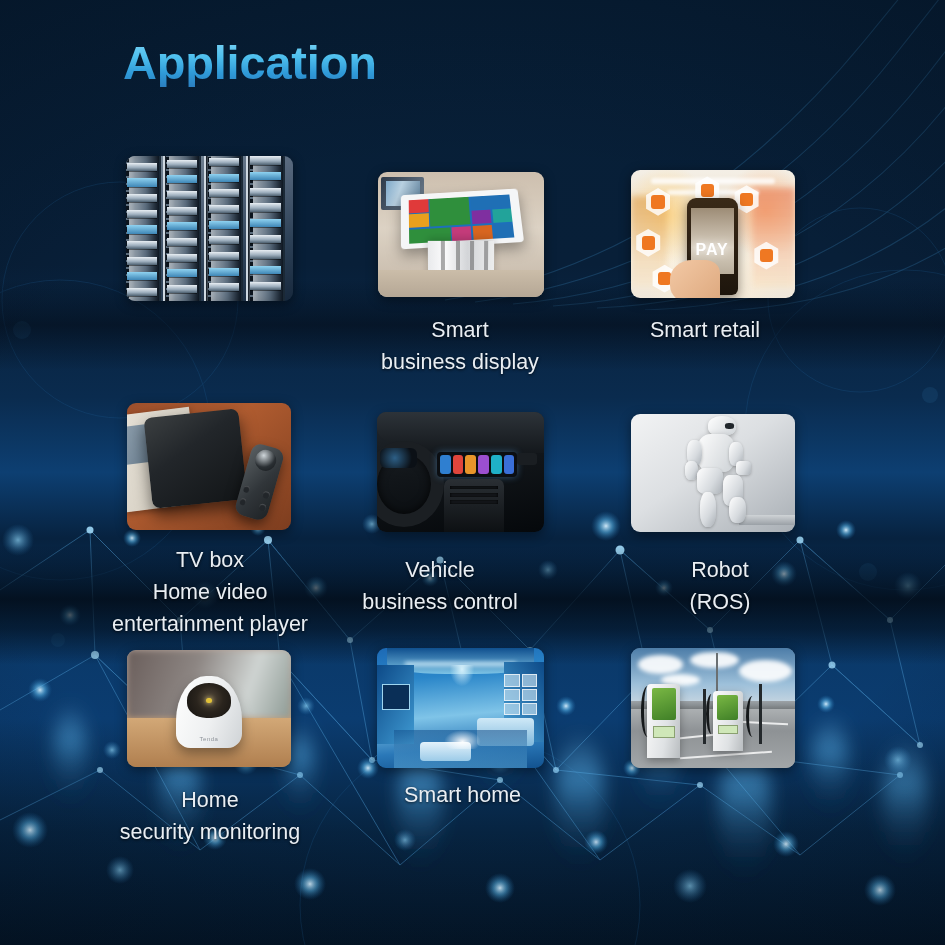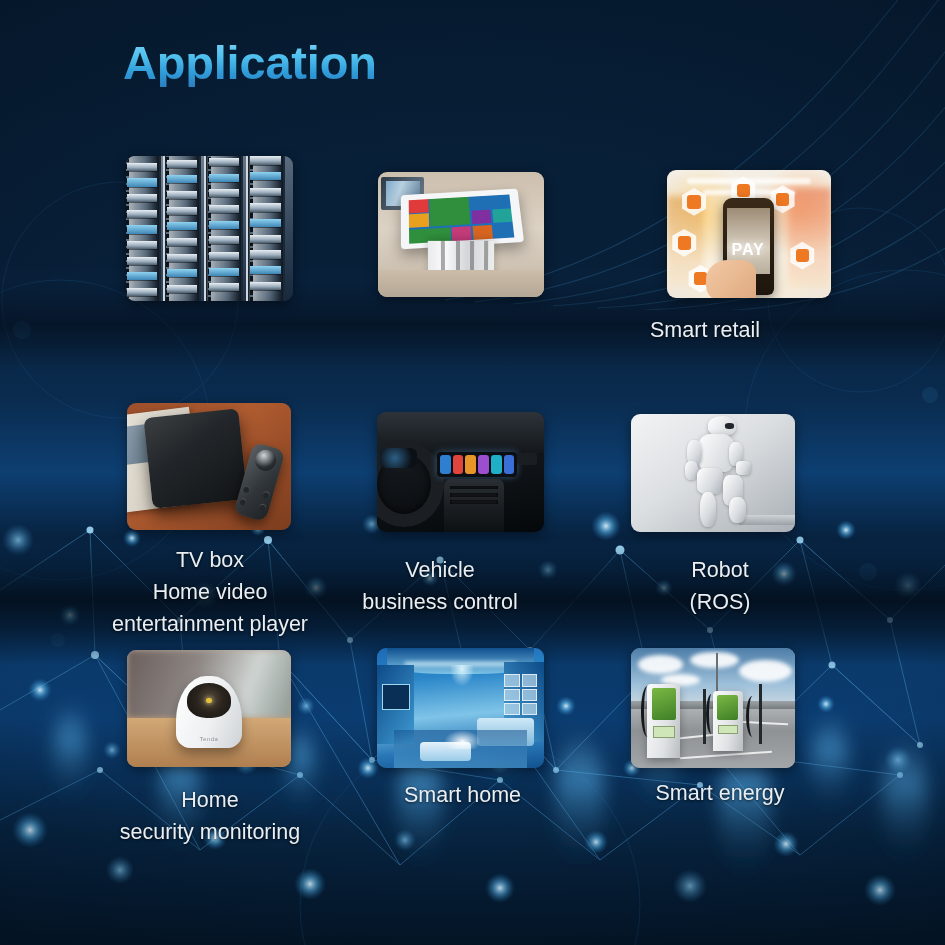--- a/index.html
+++ b/index.html
@@ -82,21 +82,21 @@
     font-size:21.5px;
     line-height:1.48;
     font-weight:400;
     text-shadow:0 1px 3px rgba(0,0,0,.75);
     white-space:pre-line;
   }
 
   
   #t1{ left:126px; top:156px; width:167px; height:145px; }
   #t2{ left:378px; top:172px; width:166px; height:125px; }
-  #t3{ left:631px; top:170px; width:164px; height:128px;margin-left:36px; }
+  #t3{ left:631px; top:170px; width:164px; height:128px; }
 
   #t4{ left:127px; top:403px; width:164px; height:127px; }
   #t5{ left:377px; top:412px; width:167px; height:120px; }
   #t6{ left:631px; top:414px; width:164px; height:118px; }
 
   #t7{ left:127px; top:650px; width:164px; height:117px; }
   #t8{ left:377px; top:648px; width:167px; height:120px; }
   #t9{ left:631px; top:648px; width:164px; height:120px; }
 
   #c1{ left:55px; top:315px; width:320px; }
@@ -670,27 +670,28 @@
             <div class="scr"></div>
           </div>
         <div class="cable" style="left:6%;top:32%;width:8%;height:42%"></div>
         <div class="cable" style="left:46%;top:38%;width:7%;height:34%"></div>
         <div class="cable" style="left:70%;top:40%;width:8%;height:34%"></div>
         <div class="pole" style="left:78%;top:30%;height:50%;width:3px;background:#23282b"></div>
         <div class="pole" style="left:44%;top:34%;height:46%;width:3px;background:#23282b"></div>
       </div>
     </div>
 
+    <div class="caption" id="c2">Smart
+business display</div>
     <div class="caption" id="c3">Smart retail</div>
     <div class="caption" id="c4">TV box
 Home video
 entertainment player</div>
     <div class="caption" id="c5">Vehicle
 business control</div>
     <div class="caption" id="c6">Robot
 (ROS)</div>
     <div class="caption" id="c8">Smart home</div>
     <div class="caption" id="c7">Home
 security monitoring</div>
-    <div class="caption" id="c9">Smart energy</div>
 
   </div>
 </div>
 
 </body></html>

